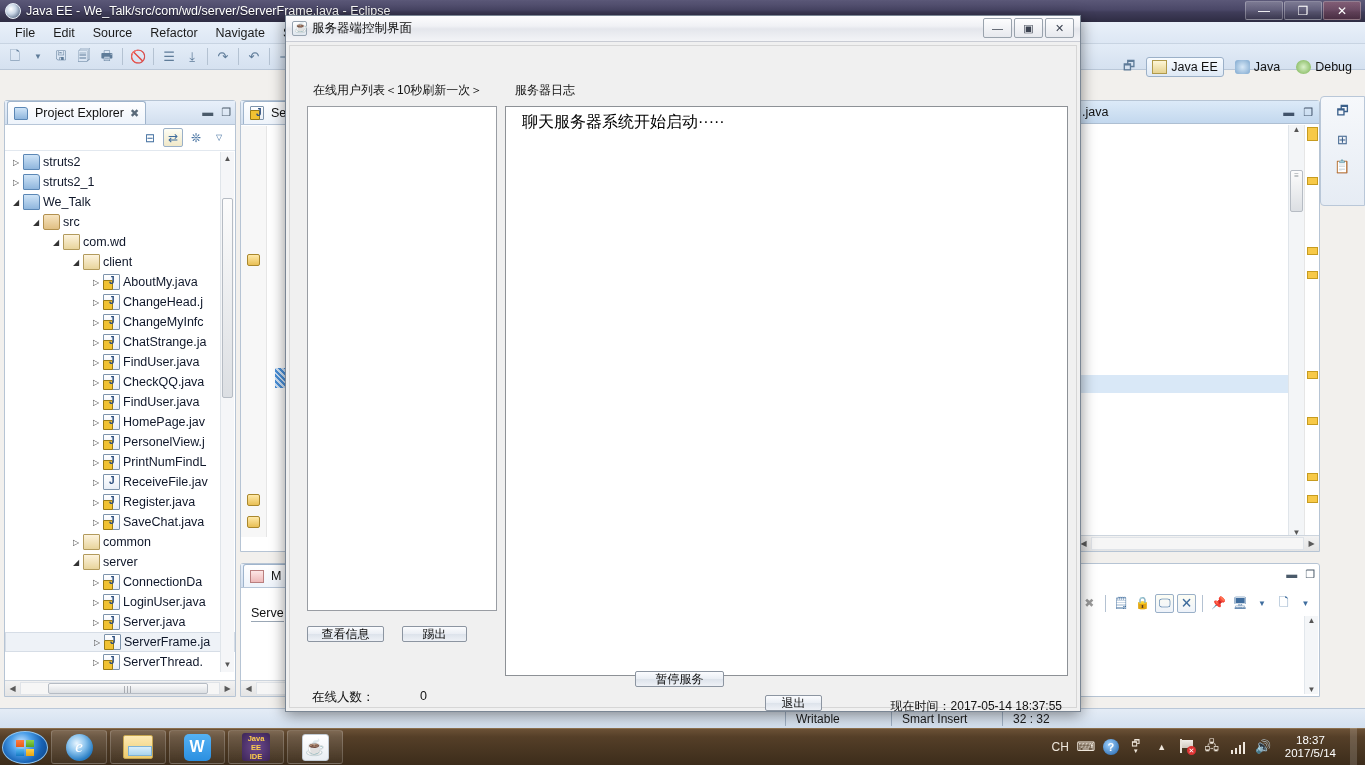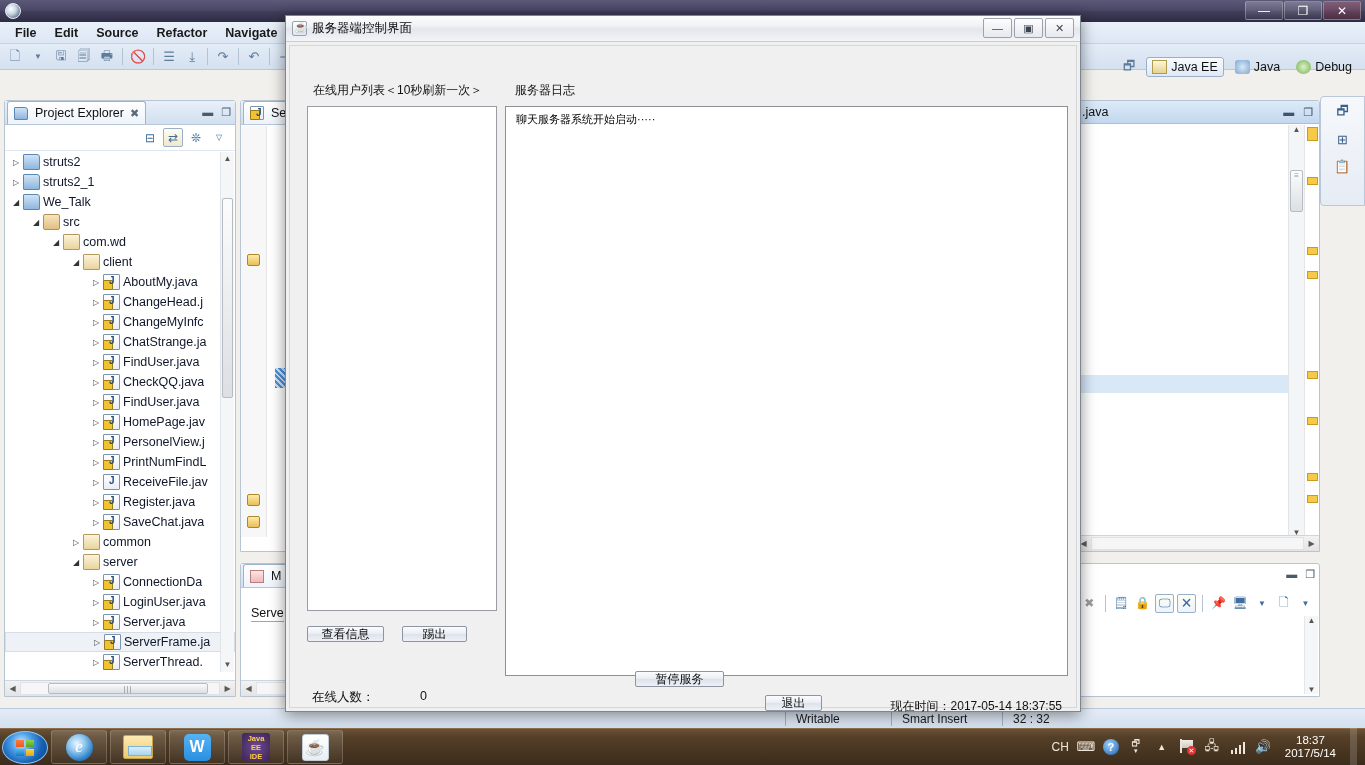--- a/index.html
+++ b/index.html
@@ -35,21 +35,21 @@
     color:#fff; font-size:12px; display:flex; align-items:center; justify-content:center;
     border-radius:2px;
   }
   .ecl-win-btn.close { background:linear-gradient(180deg,rgba(255,120,120,.25),rgba(180,40,40,.18)); }
 
   .ecl-menubar {
     height:22px; display:flex; align-items:center; padding-left:6px;
     background:linear-gradient(180deg,#e9f0f9 0%,#dde7f4 100%);
     border-bottom:1px solid #c8d4e2;
   }
-  .ecl-menu-item { padding:2px 9px; font-size:12.5px; color:#1a1a1a;font-weight:bold; }
+  .ecl-menu-item { padding:2px 9px; font-size:12.5px; color:#1a1a1a; }
 
   .ecl-toolbar {
     height:26px; display:flex; align-items:center; padding-left:4px; gap:1px;
     background:linear-gradient(180deg,#e3ecf7 0%,#d5e1f0 100%);
     border-bottom:1px solid #b9c7d8;
   }
   .tb-btn { width:22px; height:22px; display:flex; align-items:center; justify-content:center;
             opacity:.85; font-size:13px; color:#4a6a8a; }
   .tb-sep { width:1px; height:17px; background:#b4c2d2; margin:0 3px; }
 
@@ -237,21 +237,21 @@
   .lbl-log   { position:absolute; left:225px; top:36px; font-size:12px; color:#111; }
 
   .users-list {
     position:absolute; left:17px; top:60px; width:190px; height:505px;
     background:#fff; border:1px solid #999da3;
   }
   .log-area {
     position:absolute; left:215px; top:60px; width:563px; height:570px;
     background:#fff; border:1px solid #8d9196; overflow:hidden;
   }
-  .log-line { padding:5px 0 0 10px; font-size:11px; color:#000; white-space:pre; }
+  .log-line { padding:5px 0 0 16px; font-size:16px; color:#000; white-space:pre; }
 
   .swing-btn {
     position:absolute; height:16px;
     background:linear-gradient(180deg,#fbfcfe 0%,#eaeef4 48%,#dde3eb 52%,#eef1f6 100%);
     border:1px solid #8c95a1; border-radius:2px;
     display:flex; align-items:center; justify-content:center;
     font-size:12px; color:#0c0c0c;
   }
   #btn-view-info { left:17px;  top:580px; width:77px; }
   #btn-kick     { left:112px; top:580px; width:65px; }
@@ -339,20 +339,21 @@
   .bars-ico { display:flex; align-items:flex-end; gap:1.5px; height:14px; }
   .bars-ico i { width:2.5px; background:#efe7dc; display:block; }
 </style>
 </head>
 <body>
 
 <div id="eclipse-window">
 
   <div class="ecl-titlebar">
     <span class="ecl-title-icon"></span>
+    <span class="ecl-title-text">Java EE - We_Talk/src/com/wd/server/ServerFrame.java - Eclipse</span>
     <div class="ecl-win-btns">
       <div class="ecl-win-btn">—</div>
       <div class="ecl-win-btn">❐</div>
       <div class="ecl-win-btn close">✕</div>
     </div>
   </div>
 
   <div class="ecl-menubar">
     <div class="ecl-menu-item">File</div>
     <div class="ecl-menu-item">Edit</div>

